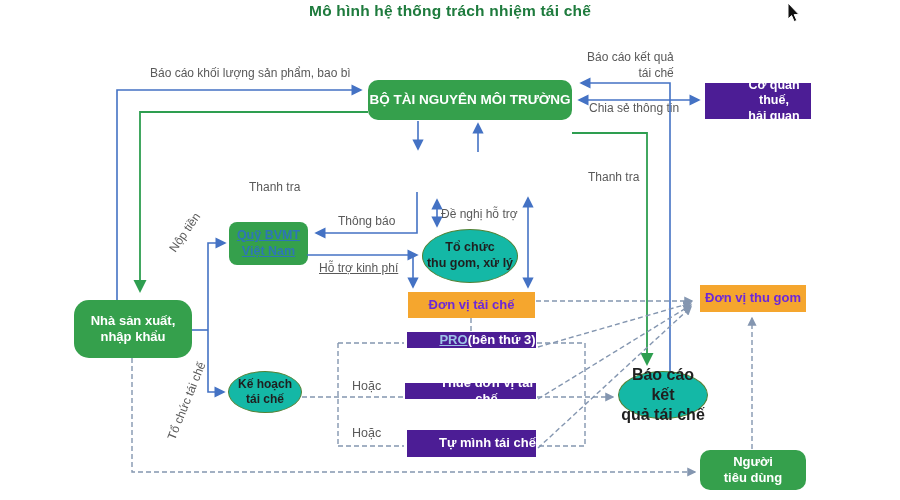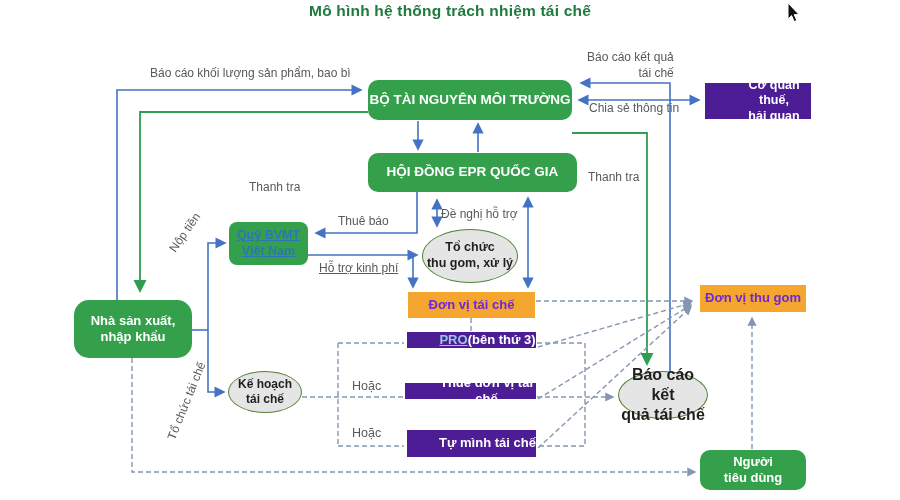--- a/index.html
+++ b/index.html
@@ -5,38 +5,37 @@
   html,body{margin:0;padding:0;background:#ffffff;}
   body{width:900px;height:500px;overflow:hidden;font-family:"Liberation Sans",sans-serif;position:relative;}
   .diagram{position:absolute;inset:0;}
   .title{position:absolute;left:0;top:2px;width:900px;text-align:center;
          font-size:15.5px;font-weight:bold;color:#1E7B3D;letter-spacing:.2px;}
   .node{position:absolute;display:flex;align-items:center;justify-content:center;
         text-align:center;box-sizing:border-box;white-space:pre-line;line-height:1.25;z-index:1;}
   .gbox{background:#35A04C;color:#ffffff;font-weight:bold;border-radius:10px;font-size:13px;}
   .bbox{background:#4c1d95;color:#ffffff;font-weight:bold;font-size:13px;padding-left:32px;}
   .obox{background:#F5A62E;color:#6d28d9;font-weight:bold;font-size:13px;}
-  .ellipse{background:#e5e5e5;border:1px solid #548235;border-radius:50%;
+  .ellipse{background:#14b8a6;border:1px solid #548235;border-radius:50%;
            color:#1f1f1f;font-weight:600;font-size:12.5px;}
   .lbl{position:absolute;color:#595959;font-size:12px;white-space:pre-line;line-height:1.3;z-index:1;}
   .rot{transform-origin:center center;}
   .link-green{color:#2E75B6;text-decoration:underline;cursor:pointer;}
   .link-blue{color:#9DC3E6;text-decoration:underline;cursor:pointer;}
   svg.lines{position:absolute;left:0;top:0;z-index:2;pointer-events:none;}
   .cursor{position:absolute;left:786px;top:2px;z-index:3;}
 </style>
 </head>
 <body>
 
 <div class="diagram">
 
   <div class="title">Mô hình hệ thống trách nhiệm tái chế</div>
 
   <div class="node gbox" style="left:368px;top:80px;width:204px;height:40px;font-size:13.5px;">BỘ TÀI NGUYÊN MÔI TRƯỜNG</div>
-  <div class="node gbox" style="left:368px;top:153px;width:209px;height:39px;font-size:13.5px;">HỘI ĐỒNG EPR QUỐC GIA</div>
   <div class="node gbox" style="left:74px;top:300px;width:118px;height:58px;border-radius:15px;">Nhà sản xuất,
 nhập khẩu</div>
   <div class="node gbox" style="left:700px;top:450px;width:106px;height:40px;">Người
 tiêu dùng</div>
   <div class="node gbox" style="left:229px;top:222px;width:79px;height:43px;border-radius:8px;font-size:12.5px;">
     <span class="link-green">Quỹ BVMT
 Việt Nam</span>
   </div>
 
   <div class="node bbox" style="left:705px;top:83px;width:106px;height:36px;font-size:12.5px;">Cơ quan thuế,
@@ -54,21 +53,21 @@
 tái chế</div>
   <div class="node ellipse" style="left:618px;top:371px;width:90px;height:48px;font-size:16px;">Báo cáo kết
 quả tái chế</div>
 
   <div class="lbl" style="left:150px;top:66px;">Báo cáo khối lượng sản phẩm, bao bì</div>
   <div class="lbl" style="left:587px;top:50px;text-align:right;">Báo cáo kết quả
 tái chế</div>
   <div class="lbl" style="left:589px;top:101px;">Chia sẻ thông tin</div>
   <div class="lbl" style="left:249px;top:180px;">Thanh tra</div>
   <div class="lbl" style="left:588px;top:170px;">Thanh tra</div>
-  <div class="lbl" style="left:338px;top:214px;">Thuê báo</div>
+  <div class="lbl" style="left:338px;top:214px;">Thông báo</div>
   <div class="lbl" style="left:441px;top:207px;">Đề nghị hỗ trợ</div>
   <div class="lbl" style="left:319px;top:261px;text-decoration:underline;">Hỗ trợ kinh phí</div>
   <div class="lbl rot" style="left:163px;top:225px;transform:rotate(-55deg);">Nộp tiền</div>
   <div class="lbl rot" style="left:143px;top:389px;width:92px;transform:rotate(-68deg);">Tổ chức tái chế</div>
   <div class="lbl" style="left:352px;top:378px;font-size:12.5px;">Hoặc</div>
   <div class="lbl" style="left:352px;top:425px;font-size:12.5px;">Hoặc</div>
 
   <svg class="lines" width="900" height="500" viewBox="0 0 900 500">
     <defs>
       <marker id="ab" viewBox="0 0 10 10" refX="8.5" refY="5" markerWidth="7" markerHeight="7" orient="auto-start-reverse">

